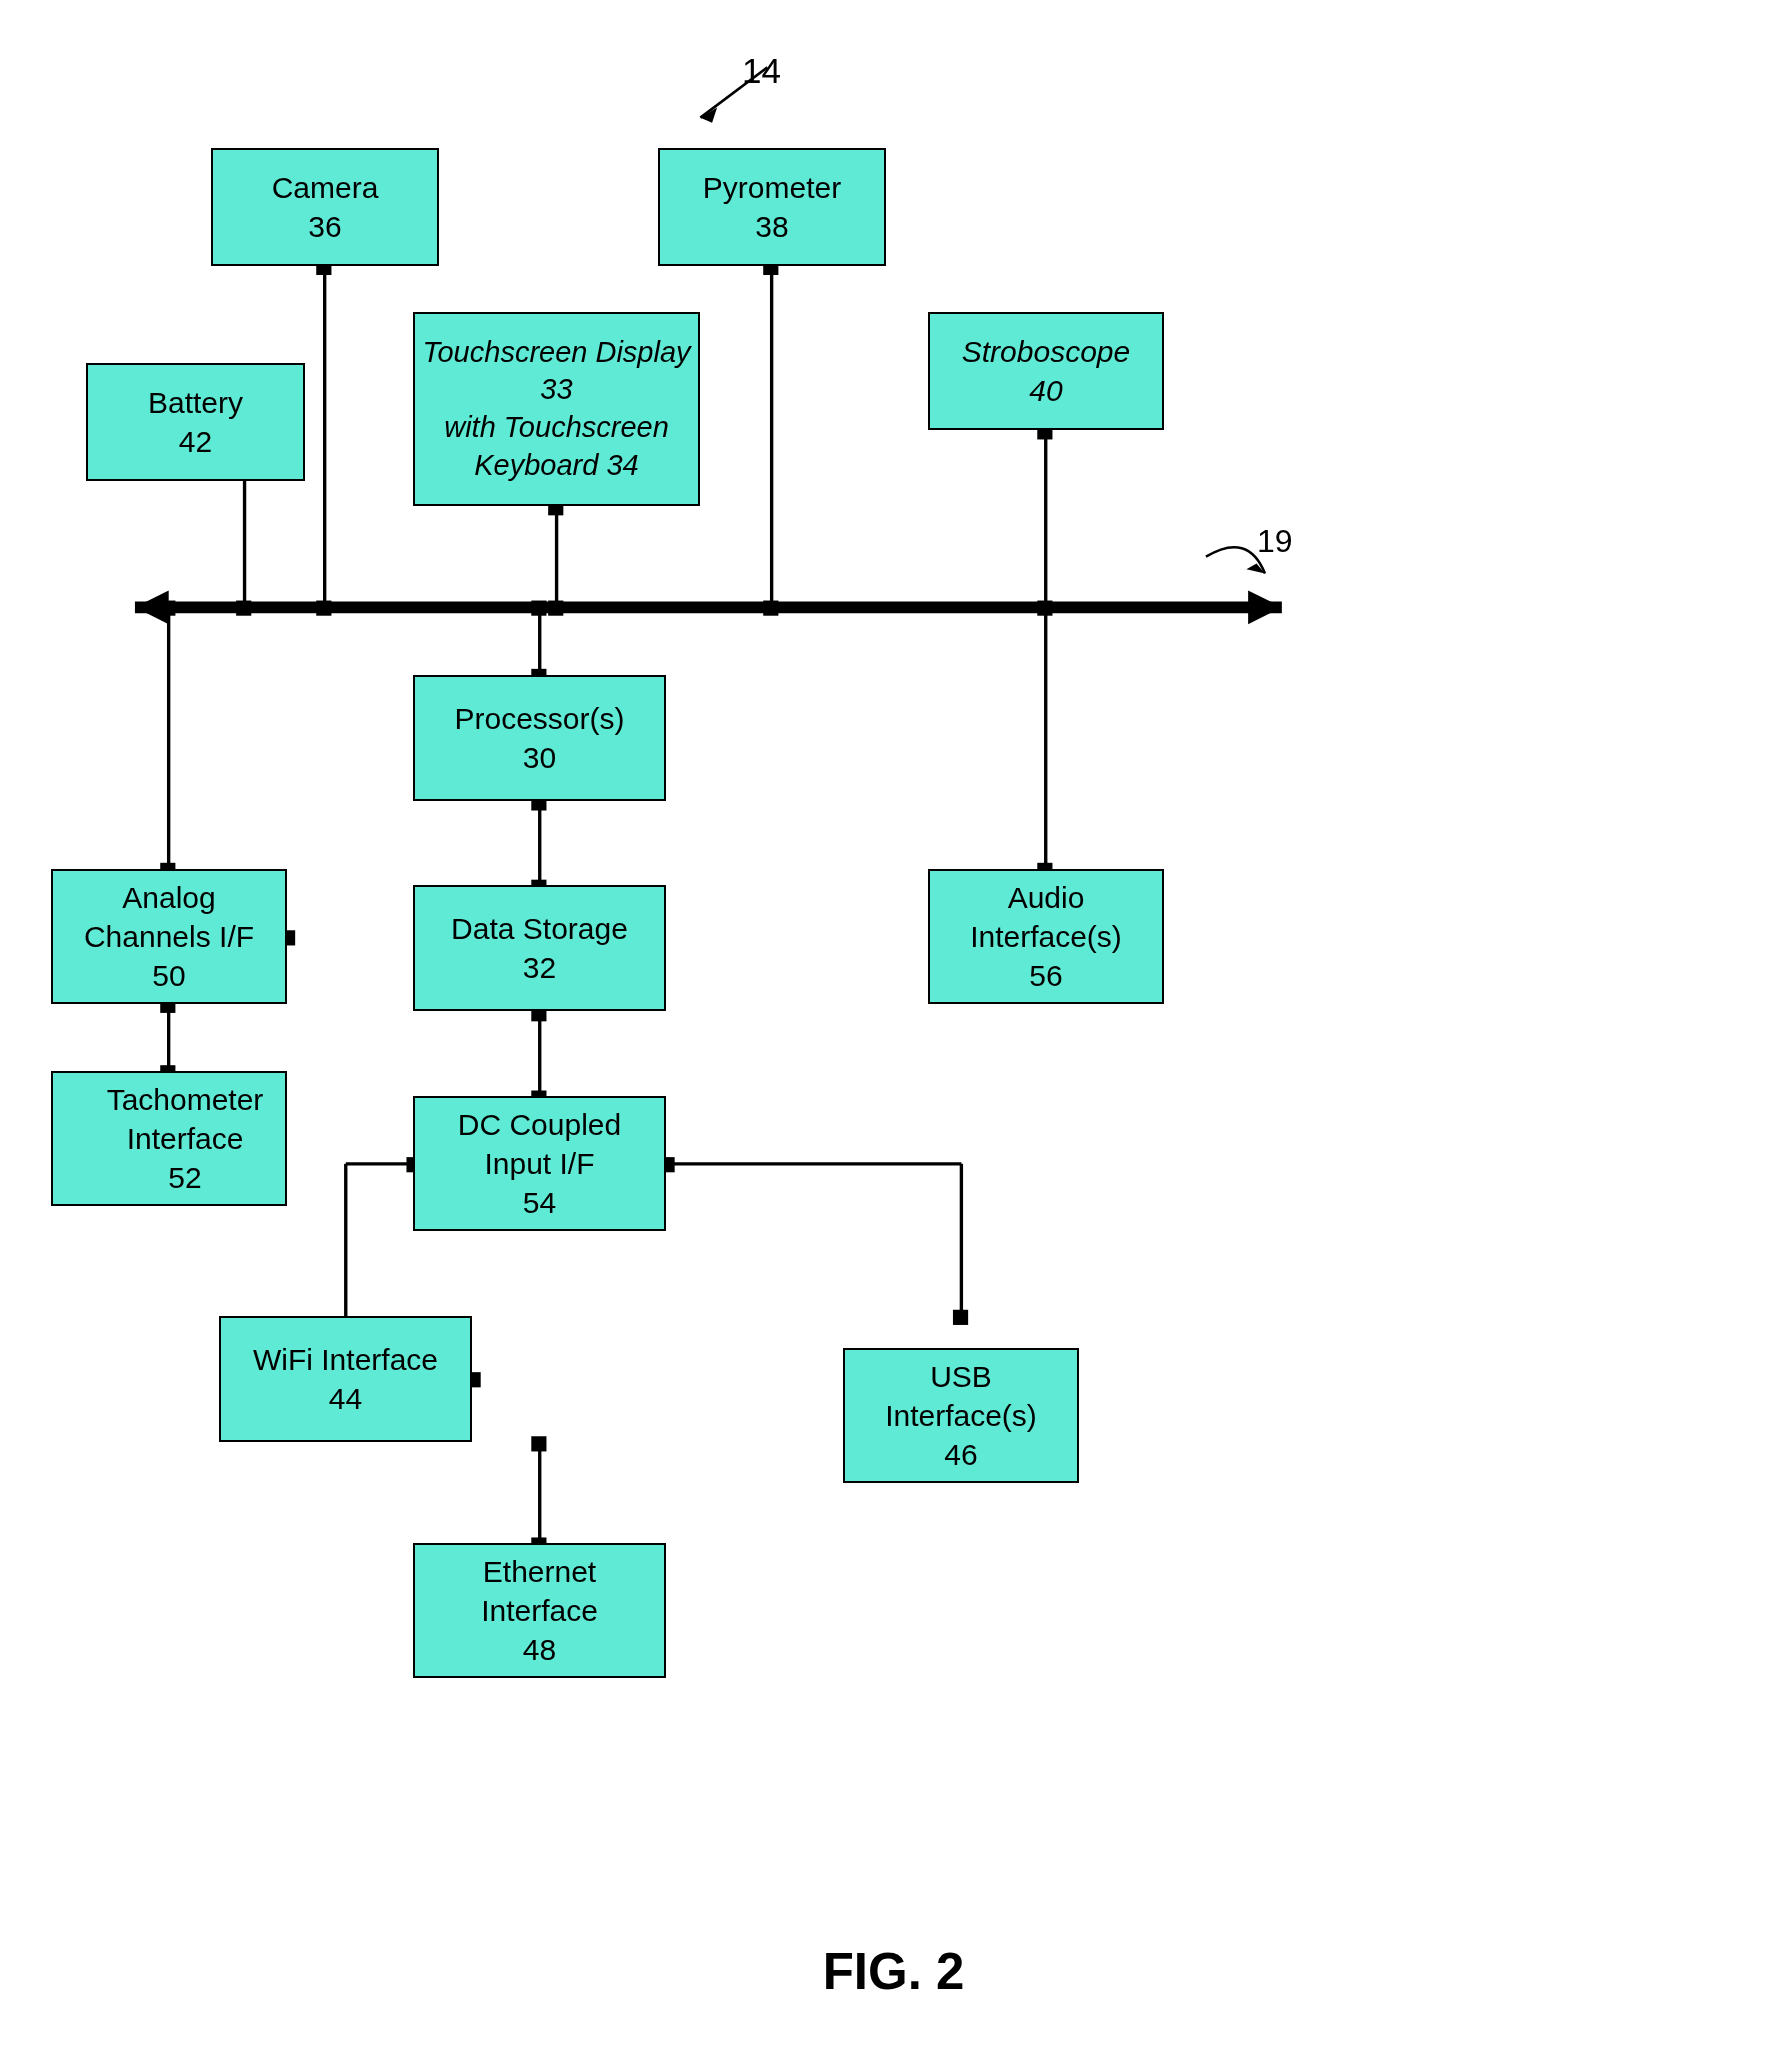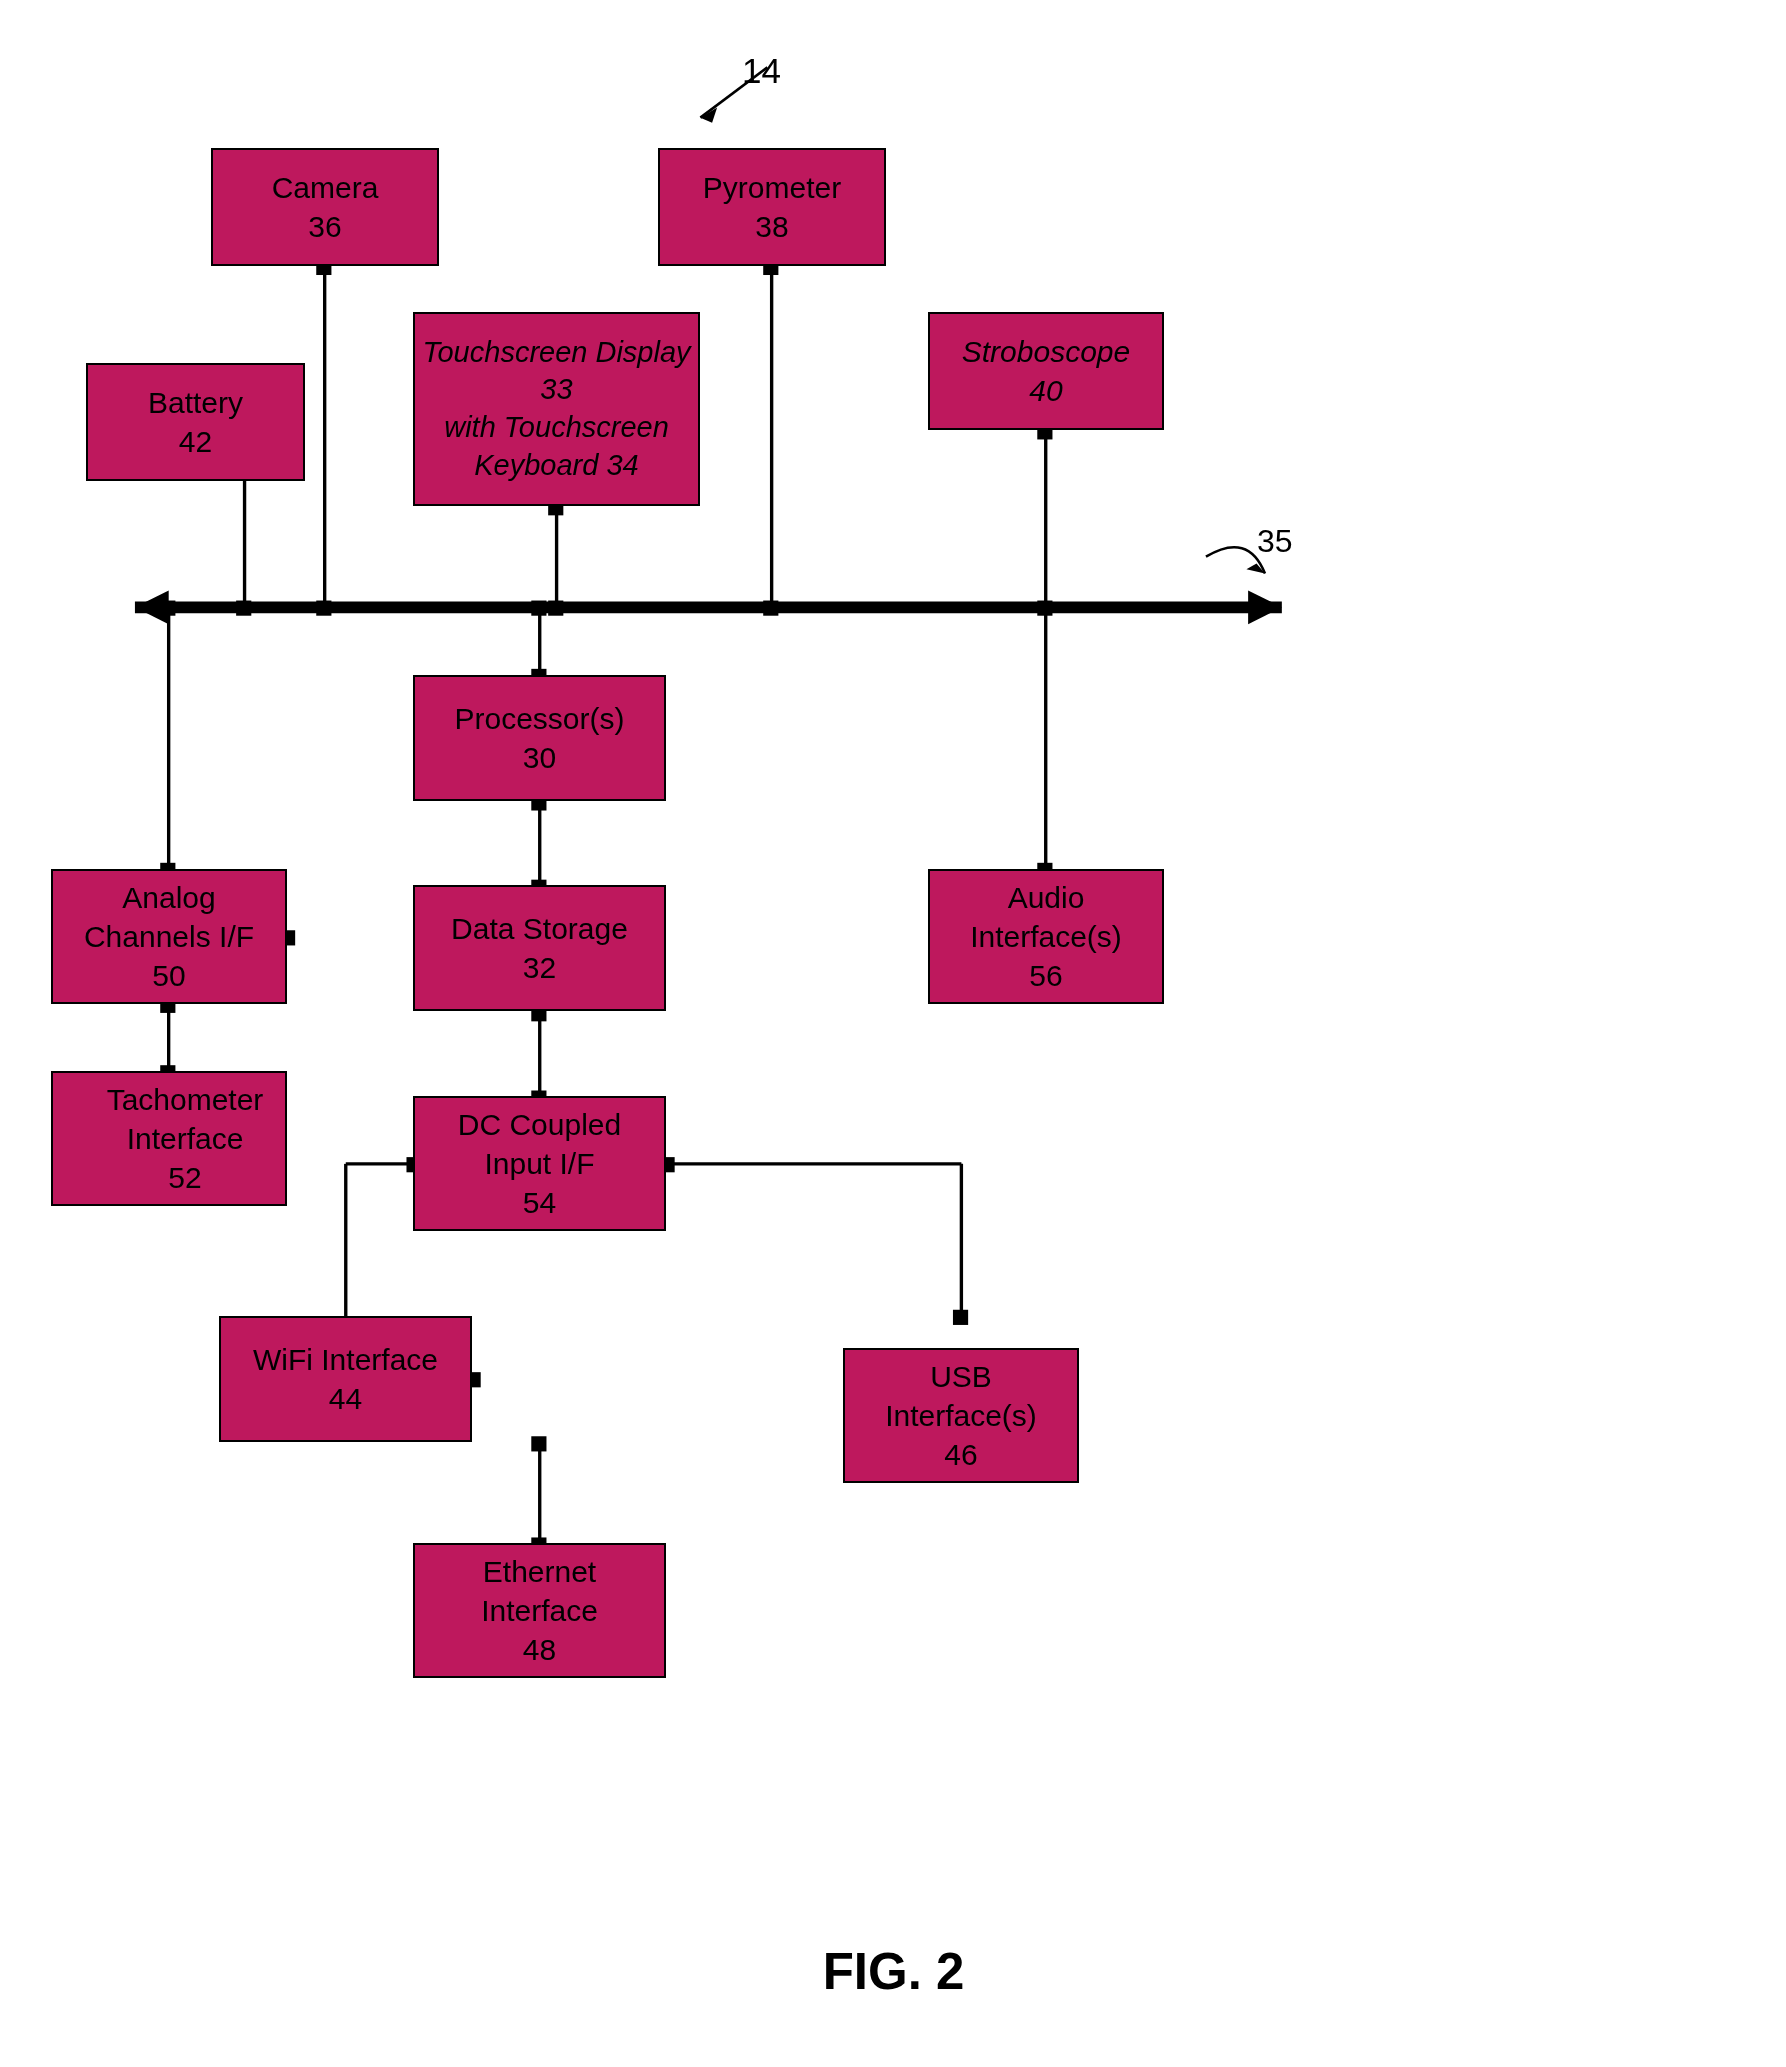--- a/index.html
+++ b/index.html
@@ -14,21 +14,21 @@
     .diagram-container {
       position: absolute;
       top: 0; left: 0;
       width: 1787px;
       height: 2068px;
       border-radius: 16px;
     }
     .box {
       position: absolute;
       border: 2.5px solid #000;
-      background: #be185d;
+      background: #5eead4;
       display: flex;
       align-items: center;
       justify-content: center;
       text-align: center;
       font-size: 30px;
       line-height: 1.3;
       font-weight: normal;
     }
     .fig-label {
       position: absolute;
@@ -143,21 +143,21 @@
 
   <div style="position:absolute; top:51px; left:742px; font-size:35px;">
     <span>14</span>
   </div>
   <svg style="position:absolute;top:59px;left:675px;width:101px;height:67px;" viewBox="0 0 120 80" width="101" height="67">
     <line x1="110" y1="10" x2="30" y2="70" stroke="#000" stroke-width="3"></line>
     <polygon points="30,70 50,58 44,76" fill="#000"></polygon>
   </svg>
 
   <div style="position:absolute; top:523px; left:1257px; font-size:32px;">
-    <span>35</span>
+    <span>19</span>
   </div>
 
   <div class="box" style="left:211px; top:148px; width:228px; height:118px;">
     <span>Camera<br>36</span>
   </div>
 
   <div class="box" style="left:658px; top:148px; width:228px; height:118px;">
     <span>Pyrometer<br>38</span>
   </div>
 

